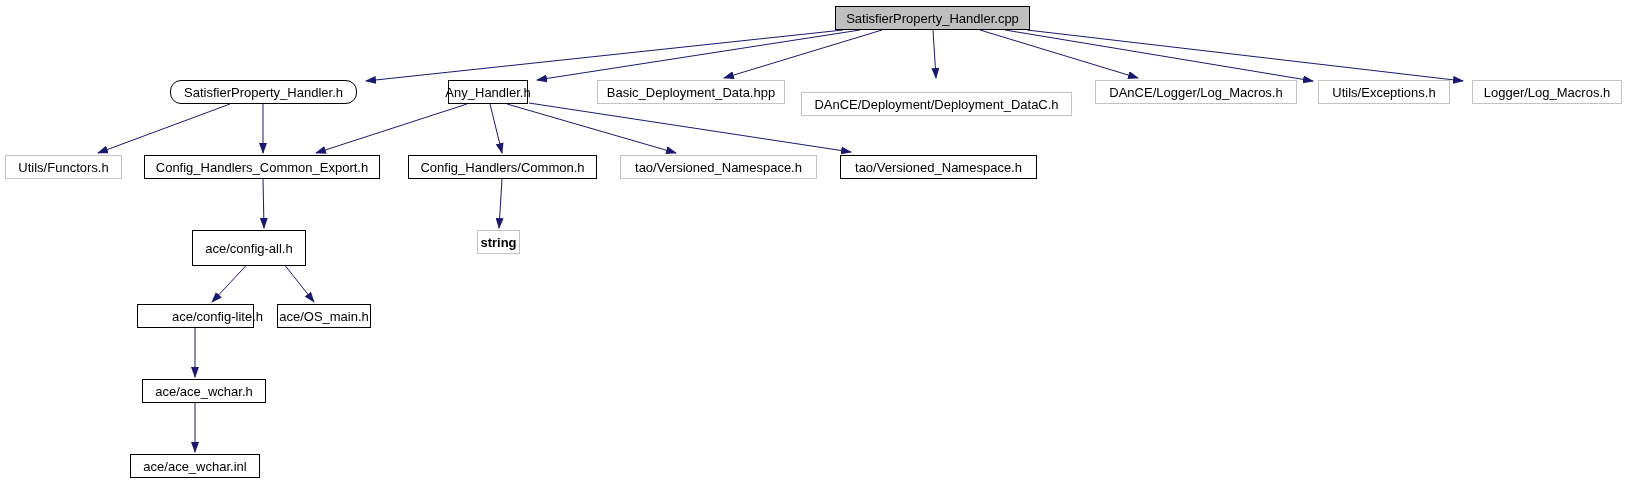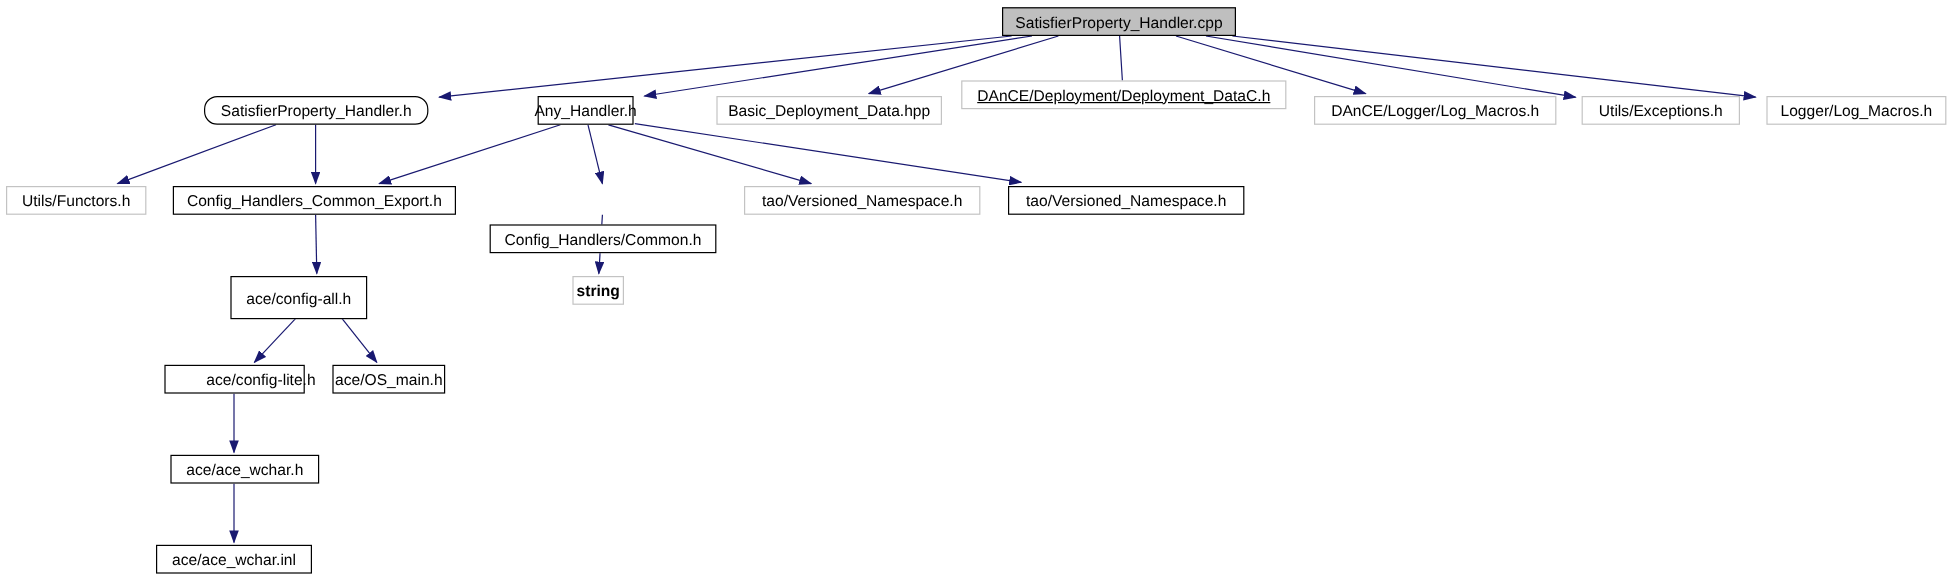--- a/index.html
+++ b/index.html
@@ -78,39 +78,39 @@
       </div>
       <div class="node linked" style="left: 170px; top: 80px; width: 187px; height: 24px; border-radius: 11px;">
         <span class="node-label">SatisfierProperty_Handler.h</span>
       </div>
       <div class="node linked" style="left: 448px; top: 80px; width: 80px; height: 24px;">
         <span class="node-label">Any_Handler.h</span>
       </div>
       <div class="node plain" style="left: 597px; top: 80px; width: 188px; height: 24px;">
         <span class="node-label">Basic_Deployment_Data.hpp</span>
       </div>
-      <div class="node plain" style="left: 801px; top: 67px; width: 271px; height: 24px; text-decoration: underline;">
+      <div class="node plain" style="left: 801px; top: 92px; width: 271px; height: 24px;">
         <span class="node-label">DAnCE/Deployment/Deployment_DataC.h</span>
       </div>
       <div class="node plain" style="left: 1095px; top: 80px; width: 202px; height: 24px;">
         <span class="node-label">DAnCE/Logger/Log_Macros.h</span>
       </div>
       <div class="node plain" style="left: 1318px; top: 80px; width: 132px; height: 24px;">
         <span class="node-label">Utils/Exceptions.h</span>
       </div>
       <div class="node plain" style="left: 1472px; top: 80px; width: 150px; height: 24px;">
         <span class="node-label">Logger/Log_Macros.h</span>
       </div>
       <div class="node plain" style="left: 5px; top: 155px; width: 117px; height: 24px;">
         <span class="node-label">Utils/Functors.h</span>
       </div>
       <div class="node linked" style="left: 144px; top: 155px; width: 236px; height: 24px;">
         <span class="node-label">Config_Handlers_Common_Export.h</span>
       </div>
-      <div class="node linked" style="left: 408px; top: 155px; width: 189px; height: 24px; margin-top: 32px;">
+      <div class="node linked" style="left: 408px; top: 155px; width: 189px; height: 24px;">
         <span class="node-label">Config_Handlers/Common.h</span>
       </div>
       <div class="node plain" style="left: 620px; top: 155px; width: 197px; height: 24px;">
         <span class="node-label">tao/Versioned_Namespace.h</span>
       </div>
       <div class="node linked" style="left: 840px; top: 155px; width: 197px; height: 24px;">
         <span class="node-label">tao/Versioned_Namespace.h</span>
       </div>
       <div class="node linked" style="left: 192px; top: 230px; width: 114px; height: 36px;">
         <span class="node-label">ace/config-all.h</span>

